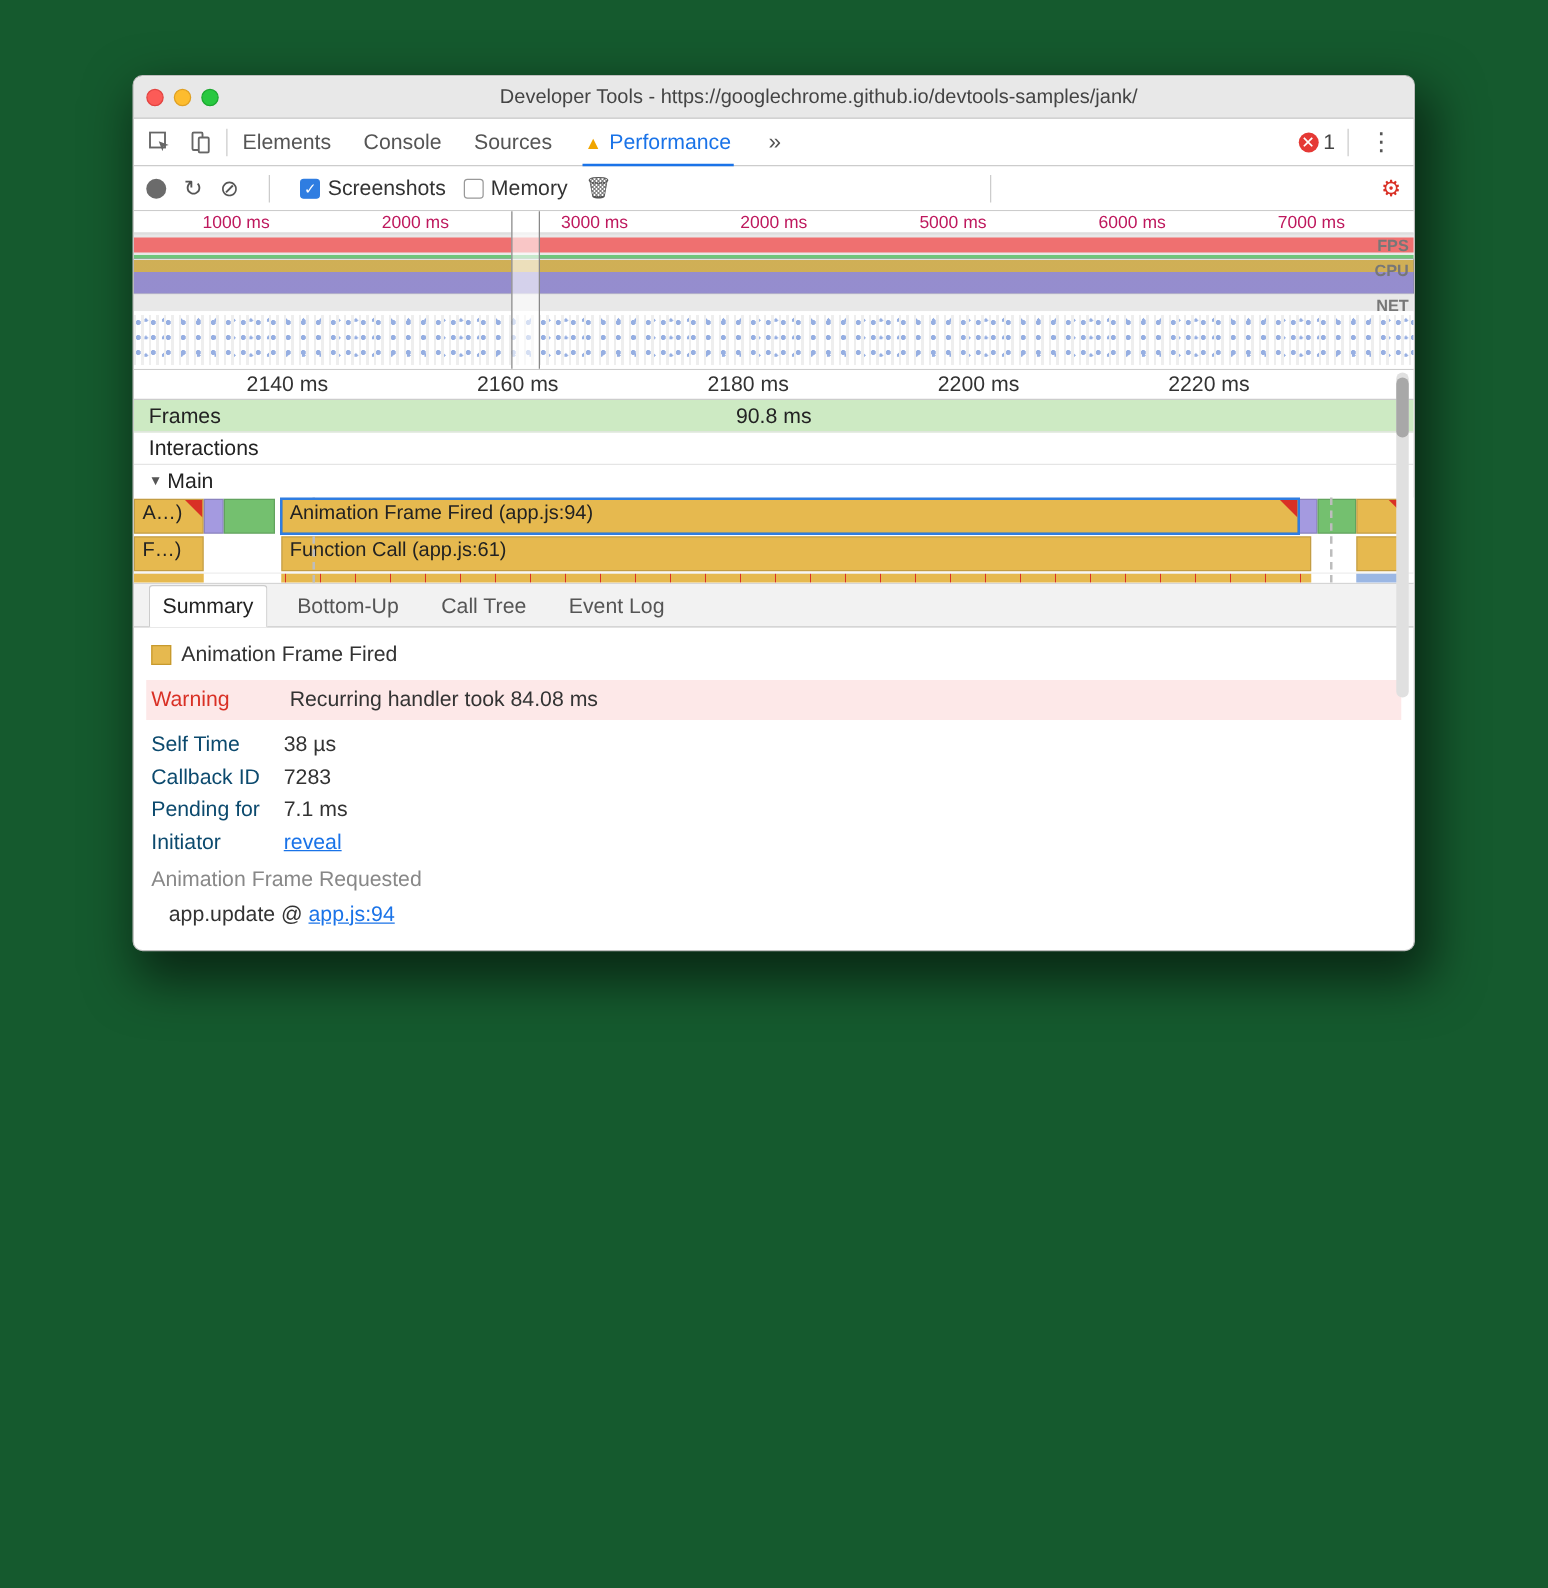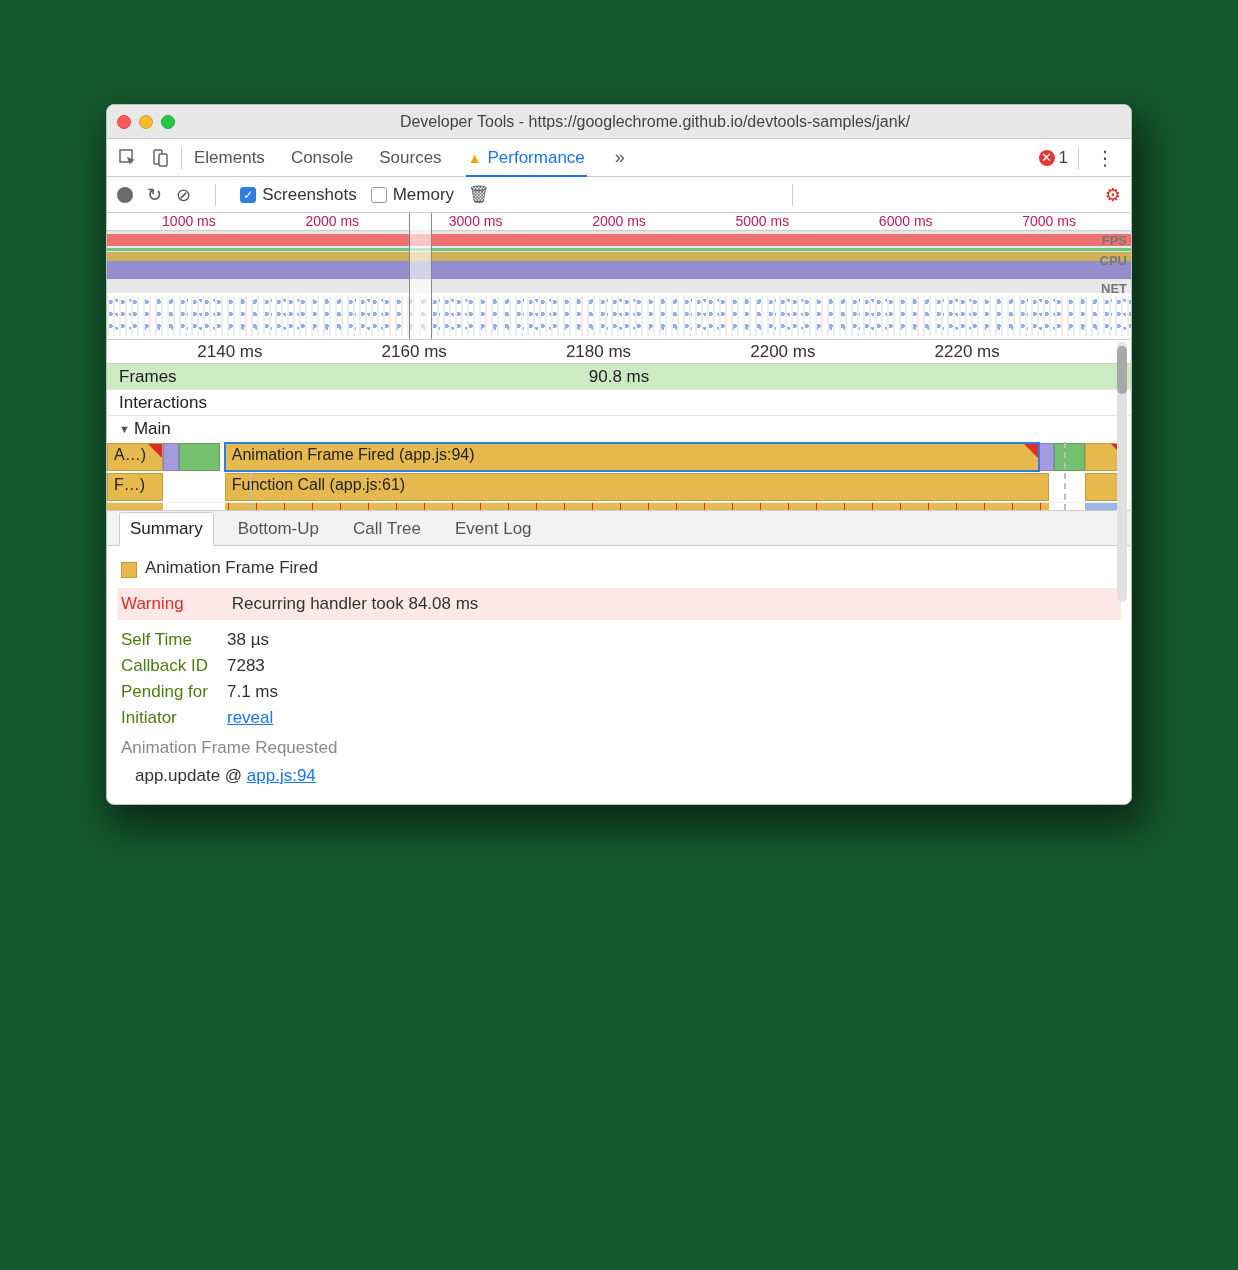--- a/index.html
+++ b/index.html
@@ -10,21 +10,20 @@
     justify-content: center;
     padding: 60px 50px 200px 50px;
   }
   .window {
     width: 1026px;
     background: #fff;
     border-radius: 8px;
     box-shadow: 8px 18px 40px 6px rgba(0,0,0,0.55);
     overflow: hidden;
     border: 1px solid #bdbdbd;
-    margin-top: 44px;
   }
   .titlebar {
     display: flex;
     align-items: center;
     height: 34px;
     padding: 0 10px;
     background: #e8e8e8;
     border-bottom: 1px solid #c9c9c9;
     font-size: 16px;
     color: #444;
@@ -110,26 +109,26 @@
   .red-tri { position:absolute; top:0; right:0; width:0; height:0; border-top:14px solid #d93025; border-left:14px solid transparent; }
   .dash-col { position:absolute; top:0; bottom:0; width:0; border-left:2px dashed #bdbdbd; z-index:1; }
   .thin-strip { height:8px; position:relative; background:#fff; border-top:1px solid #eee; }
   .thin-strip .seg { position:absolute; top:0; bottom:0; }
 
   .bottom-tabs { display:flex; gap:14px; height:36px; align-items:flex-end; padding:0 12px; border-top:1px solid #ccc; border-bottom:1px solid #ccc; background:#f2f2f2; font-size:17px; color:#555; }
   .btab { padding:6px 10px; cursor:pointer; }
   .btab.active { background:#fff; border:1px solid #ccc; border-bottom:1px solid #fff; border-radius:3px 3px 0 0; color:#222; position:relative; top:1px;text-align:center; }
 
   .summary { padding:12px 14px 18px 14px; font-size:17px; color:#333; }
-  .summary-head { display:flex; align-items:flex-end; gap:8px; margin-bottom:10px; }
+  .summary-head { display:flex; align-items:center; gap:8px; margin-bottom:10px; }
   .swatch { width:16px; height:16px; background:#e6b94f; border:1px solid #c79a2e; }
   .warn-row { background:#fde8e8; padding:6px 4px; margin:4px -4px 10px -4px; }
   .warn-row .k { color:#d93025; display:inline-block; width:106px; }
   .kv { margin:6px 0; }
-  .kv .k { color:#4d7c0f; display:inline-block; width:106px; }
+  .kv .k { color:#0c4a6e; display:inline-block; width:106px; }
   .link { color:#1a73e8; text-decoration:underline; cursor:pointer; }
   .sub { color:#888; margin-top:10px; }
   .stack { margin:8px 0 0 14px; }
 </style>
 </head>
 <body>
 
 <div class="window">
 
   <div class="titlebar">

